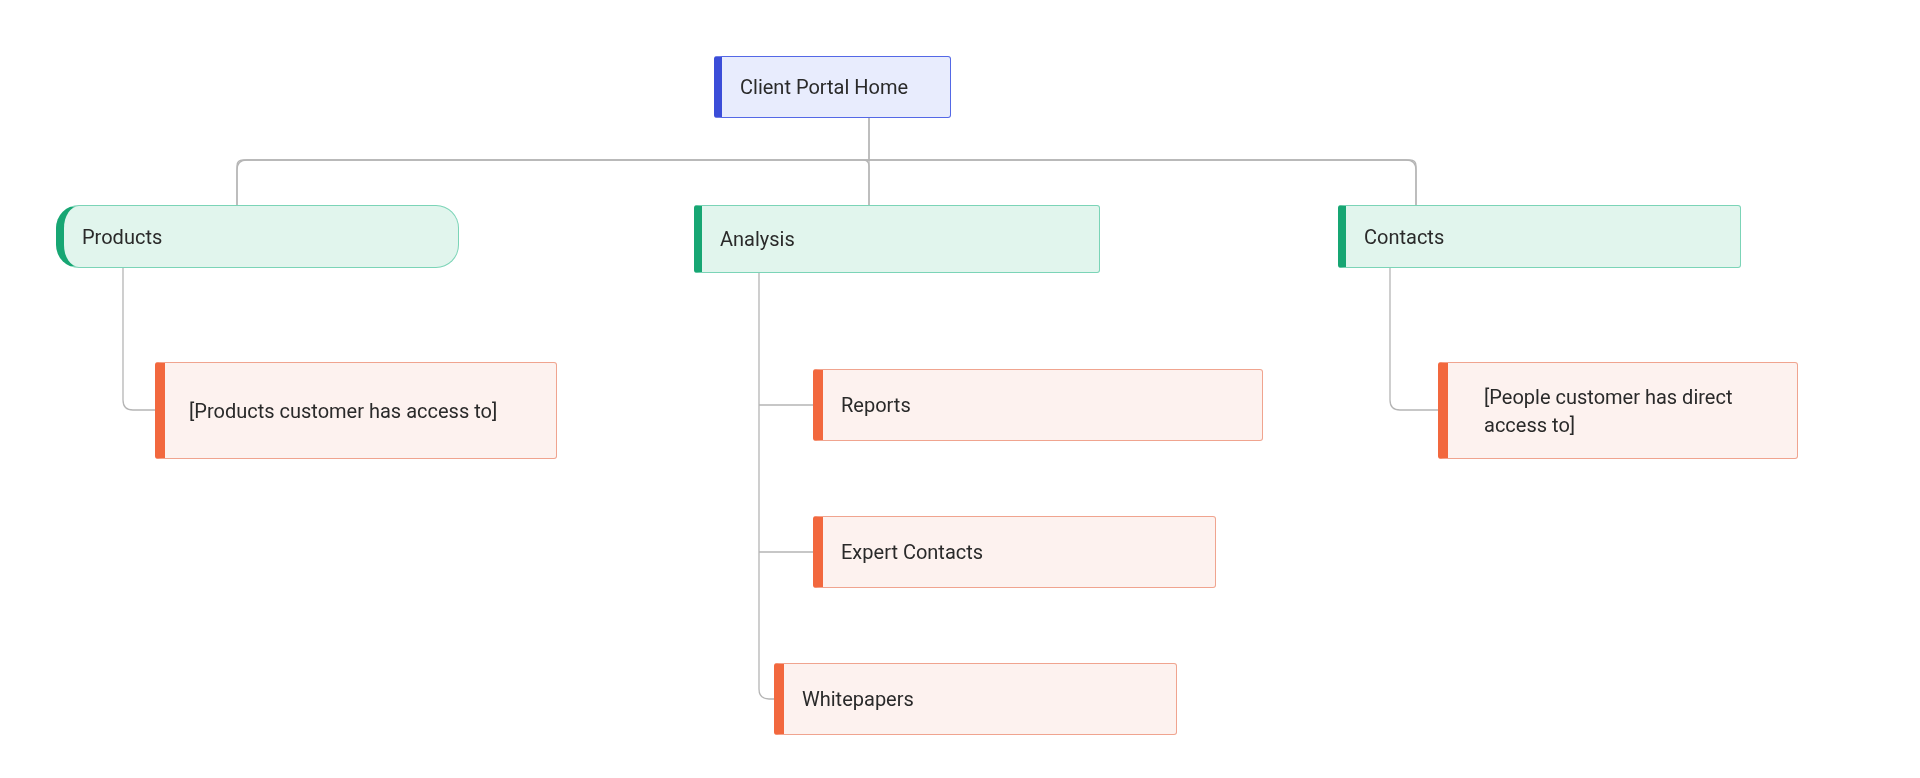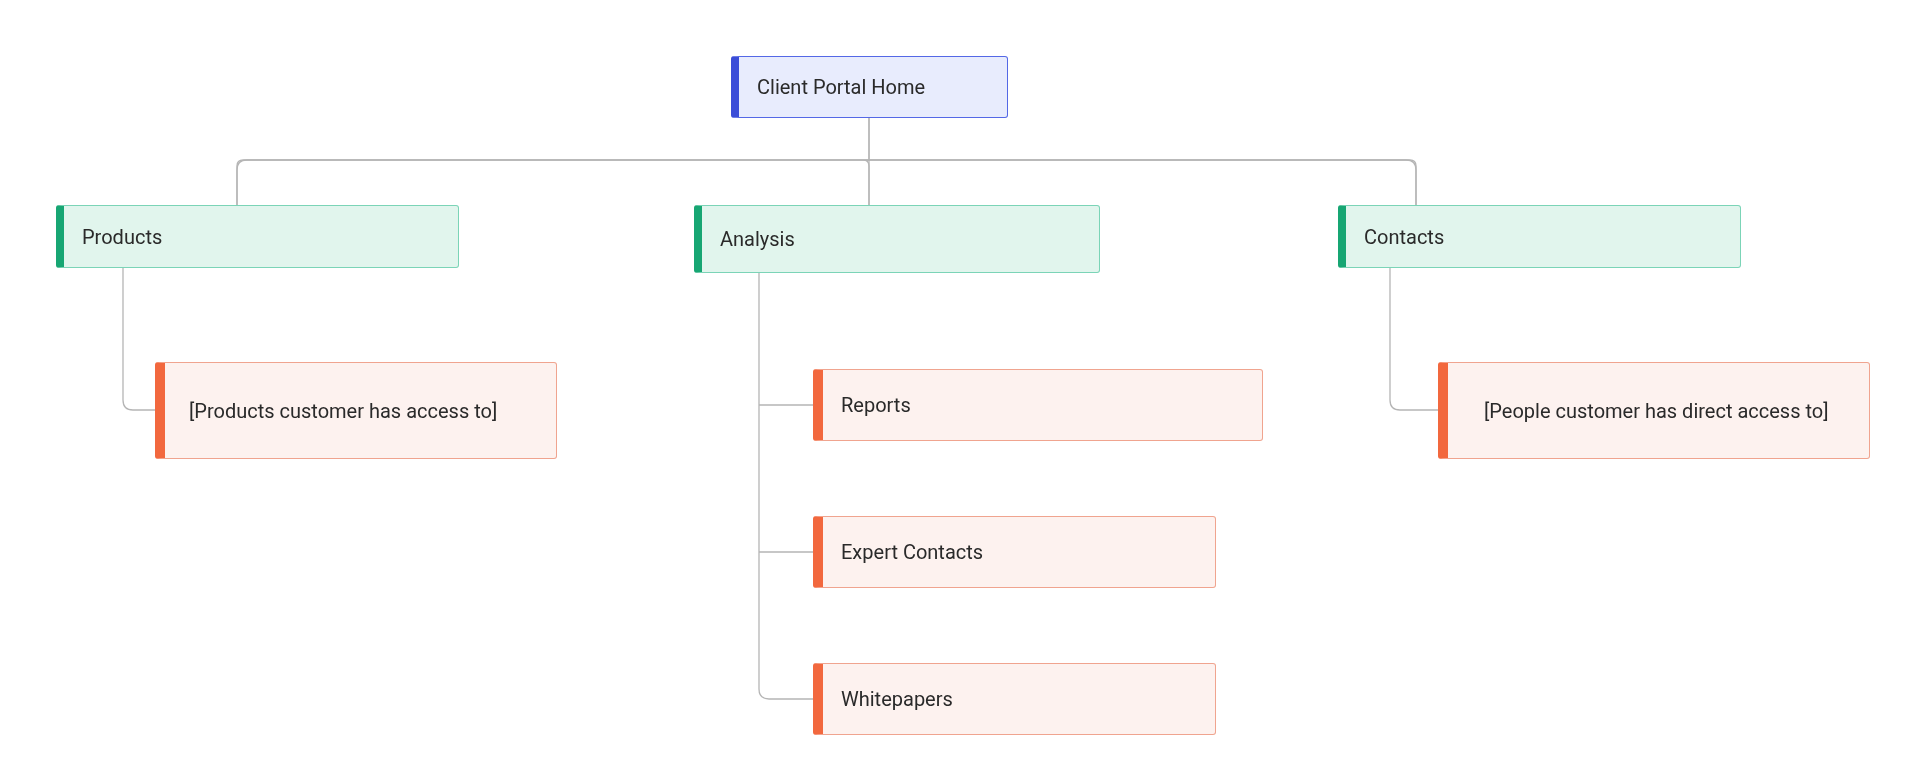--- a/index.html
+++ b/index.html
@@ -63,42 +63,42 @@
 
   <path d="M 123 268 L 123 400 Q 123 410 133 410 L 155 410"></path>
 
   <path d="M 759 268 L 759 689 Q 759 699 769 699 L 813 699"></path>
   <path d="M 759 405 Q 759 405 769 405 L 813 405"></path>
   <path d="M 759 552 Q 759 552 769 552 L 813 552"></path>
 
   <path d="M 1390 268 L 1390 400 Q 1390 410 1400 410 L 1438 410"></path>
 </svg>
 
-<div class="node node-root" style="left:731px; top:56px; width:277px; height:62px;">
+<div class="node node-root" style="left:714px; top:56px; width:237px; height:62px;">
   <span>Client Portal Home</span>
 </div>
 
-<div class="node node-teal" style="left:56px; top:205px; width:403px; height:63px;">
+<div class="node node-teal" style="left:56px; top:205px; width:403px; height:63px;border-radius:23px;">
   <span>Products</span>
 </div>
 <div class="node node-orange" style="left:155px; top:362px; width:402px; height:97px; line-height:1.4;padding-left:24px;">
   <span>[Products customer has access to]</span>
 </div>
 
 <div class="node node-teal" style="left:694px; top:205px; width:406px; height:68px;">
   <span>Analysis</span>
 </div>
 <div class="node node-orange" style="left:813px; top:369px; width:450px; height:72px;">
   <span>Reports</span>
 </div>
 <div class="node node-orange" style="left:813px; top:516px; width:403px; height:72px;">
   <span>Expert Contacts</span>
 </div>
-<div class="node node-orange" style="left:813px; top:663px; width:403px; height:72px;">
+<div class="node node-orange" style="left:774px; top:663px; width:403px; height:72px;">
   <span>Whitepapers</span>
 </div>
 
 <div class="node node-teal" style="left:1338px; top:205px; width:403px; height:63px;">
   <span>Contacts</span>
 </div>
-<div class="node node-orange" style="left:1438px; top:362px; width:432px; height:97px; line-height:1.4;padding-left:36px;">
+<div class="node node-orange" style="left:1438px; top:362px; width:360px; height:97px; line-height:1.4;padding-left:36px;">
   <span>[People customer has direct access to]</span>
 </div>
 
 </body></html>

